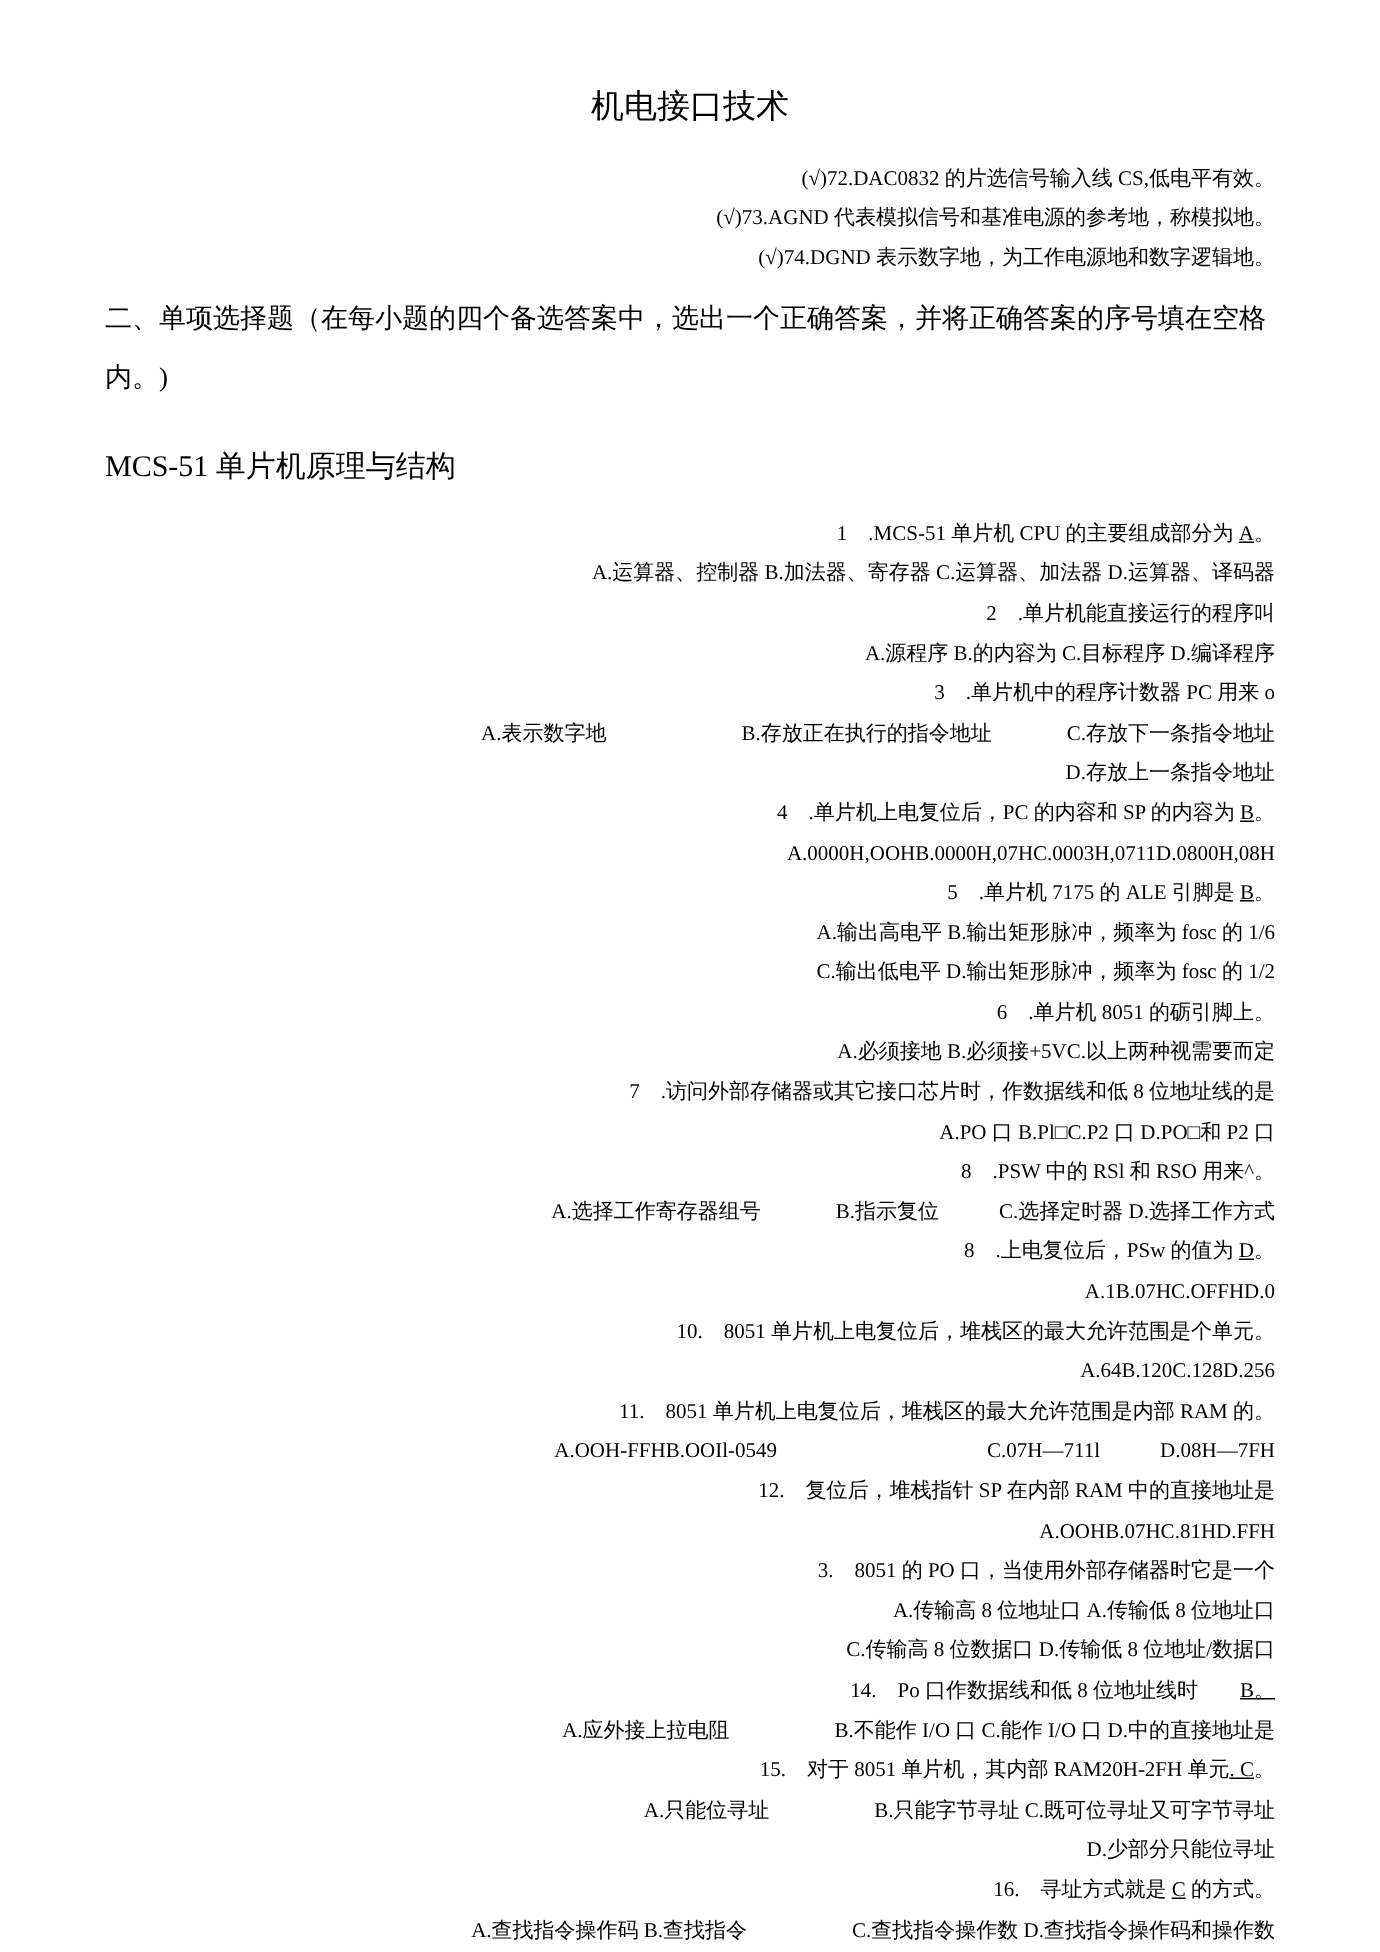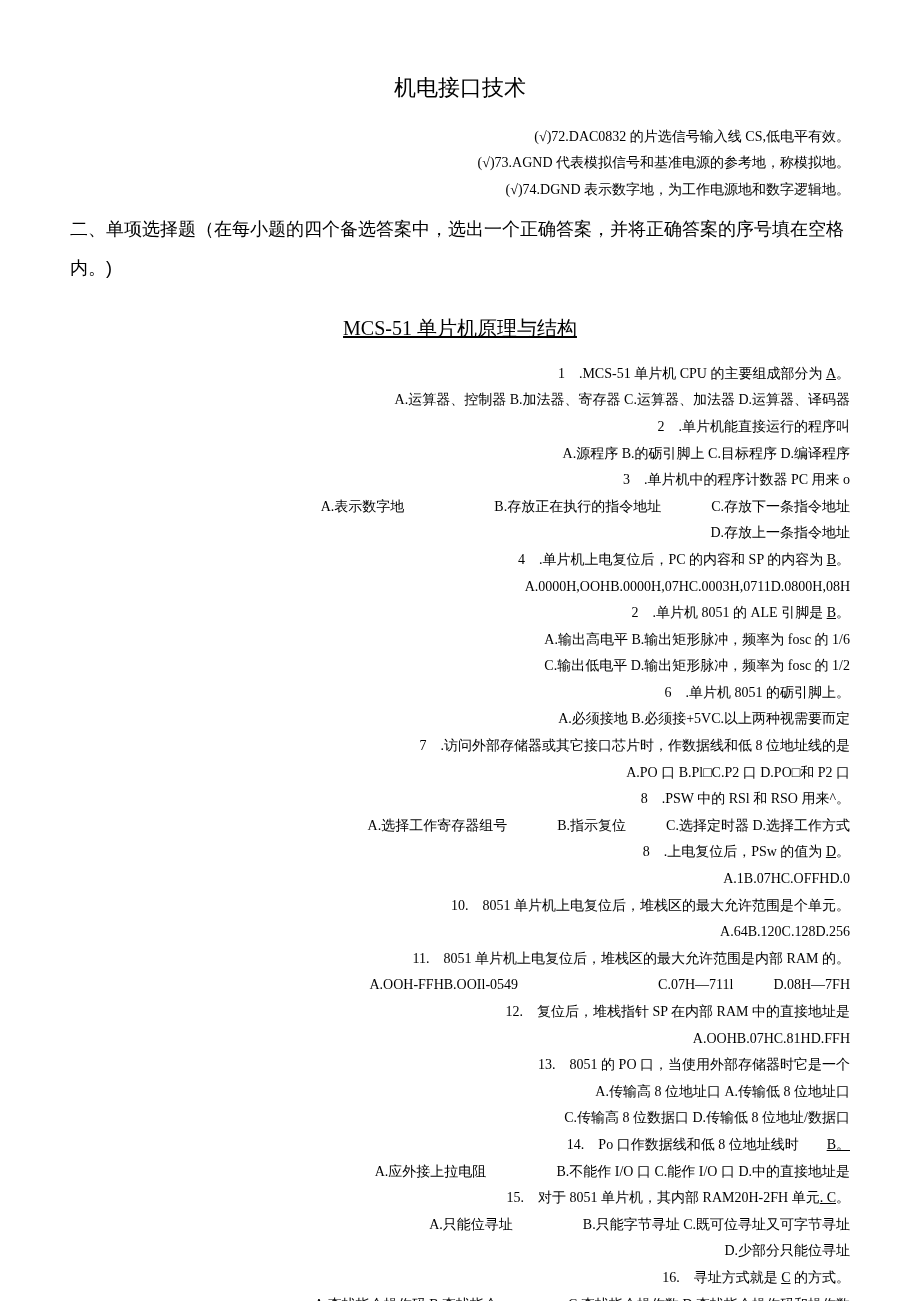--- a/index.html
+++ b/index.html
@@ -10,38 +10,35 @@
     background: #fff;
     margin: 0;
     padding: 50px 70px;
     width: 780px;
   }
   .main-title {
     text-align: center;
     font-size: 22px;
     font-family: "SimSun", serif;
     margin-bottom: 15px;
-    margin-top: 17px;
   }
   .line {
     margin: 0;
     text-align: right;
   }
   .section-instr {
     font-size: 18px;
-    font-family: Liberation Sans, sans-serif;
+    font-family: Liberation Serif, serif;
     line-height: 2.2;
     margin: 6px 0;
   }
   .sub-title {
-    text-align: center;
     font-size: 20px;
     font-family: "SimSun", serif;
     margin: 20px 0 14px;
-    text-decoration: underline;
   }
   .u {
     text-decoration: underline;
   }
   .indent {
     padding-left: 36px;
   }
   .indent2 {
     padding-left: 54px;
   }
@@ -63,35 +60,35 @@
 <p class="section-instr">二、单项选择题（在每小题的四个备选答案中，选出一个正确答案，并将正确答案的序号填在空格内。)</p>
 
 <div class="sub-title">MCS-51 单片机原理与结构</div>
 
 <p class="line">
   <span>1　.MCS-51 单片机 CPU 的主要组成部分为 </span><span class="u">A</span><span>。</span>
 </p>
 <p class="line indent">A.运算器、控制器 B.加法器、寄存器 C.运算器、加法器 D.运算器、译码器</p>
 
 <p class="line">2　.单片机能直接运行的程序叫</p>
-<p class="line indent">A.源程序 B.的砺引脚上 C.目标程序 D.编译程序</p>
+<p class="line indent">A.源程序 B.的内容为 C.目标程序 D.编译程序</p>
 
 <p class="line">3　.单片机中的程序计数器 PC 用来 o</p>
 <p class="line indent">
   <span>A.表示数字地</span><span class="gap1"></span><span>B.存放正在执行的指令地址</span><span class="gap3"></span><span>C.存放下一条指令地址</span>
 </p>
 <p class="line indent2">D.存放上一条指令地址</p>
 
 <p class="line">
   <span>4　.单片机上电复位后，PC 的内容和 SP 的内容为 </span><span class="u">B</span><span>。</span>
 </p>
 <p class="line">A.0000H,OOHB.0000H,07HC.0003H,0711D.0800H,08H</p>
 
 <p class="line">
-  <span>2　.单片机 8051 的 ALE 引脚是 </span><span class="u">B</span><span>。</span>
+  <span>5　.单片机 7175 的 ALE 引脚是 </span><span class="u">B</span><span>。</span>
 </p>
 <p class="line">A.输出高电平 B.输出矩形脉冲，频率为 fosc 的 1/6</p>
 <p class="line">C.输出低电平 D.输出矩形脉冲，频率为 fosc 的 1/2</p>
 
 <p class="line" style="">6　.单片机 8051 的砺引脚上。</p>
 <p class="line">A.必须接地 B.必须接+5VC.以上两种视需要而定</p>
 
 <p class="line">7　.访问外部存储器或其它接口芯片时，作数据线和低 8 位地址线的是</p>
 <p class="line">A.PO 口 B.Pl□C.P2 口 D.PO□和 P2 口</p>
 
@@ -109,21 +106,21 @@
 <p class="line">A.64B.120C.128D.256</p>
 
 <p class="line">11.　8051 单片机上电复位后，堆栈区的最大允许范围是内部 RAM 的。</p>
 <p class="line">
   <span>A.OOH-FFHB.OOIl-0549</span><span class="gap5"></span><span>C.07H—711l</span><span class="gap4"></span><span>D.08H—7FH</span>
 </p>
 
 <p class="line">12.　复位后，堆栈指针 SP 在内部 RAM 中的直接地址是</p>
 <p class="line">A.OOHB.07HC.81HD.FFH</p>
 
-<p class="line">13.　8051 的 PO 口，当使用外部存储器时它是一个</p>
+<p class="line">3.　8051 的 PO 口，当使用外部存储器时它是一个</p>
 <p class="line">A.传输高 8 位地址口 A.传输低 8 位地址口</p>
 <p class="line">C.传输高 8 位数据口 D.传输低 8 位地址/数据口</p>
 
 <p class="line">
   <span>14.　Po 口作数据线和低 8 位地址线时　　</span><span class="u">B。</span>
 </p>
 <p class="line indent">
   <span>A.应外接上拉电阻</span><span class="gap2"></span><span>B.不能作 I/O 口 C.能作 I/O 口 D.中的直接地址是</span>
 </p>
 

